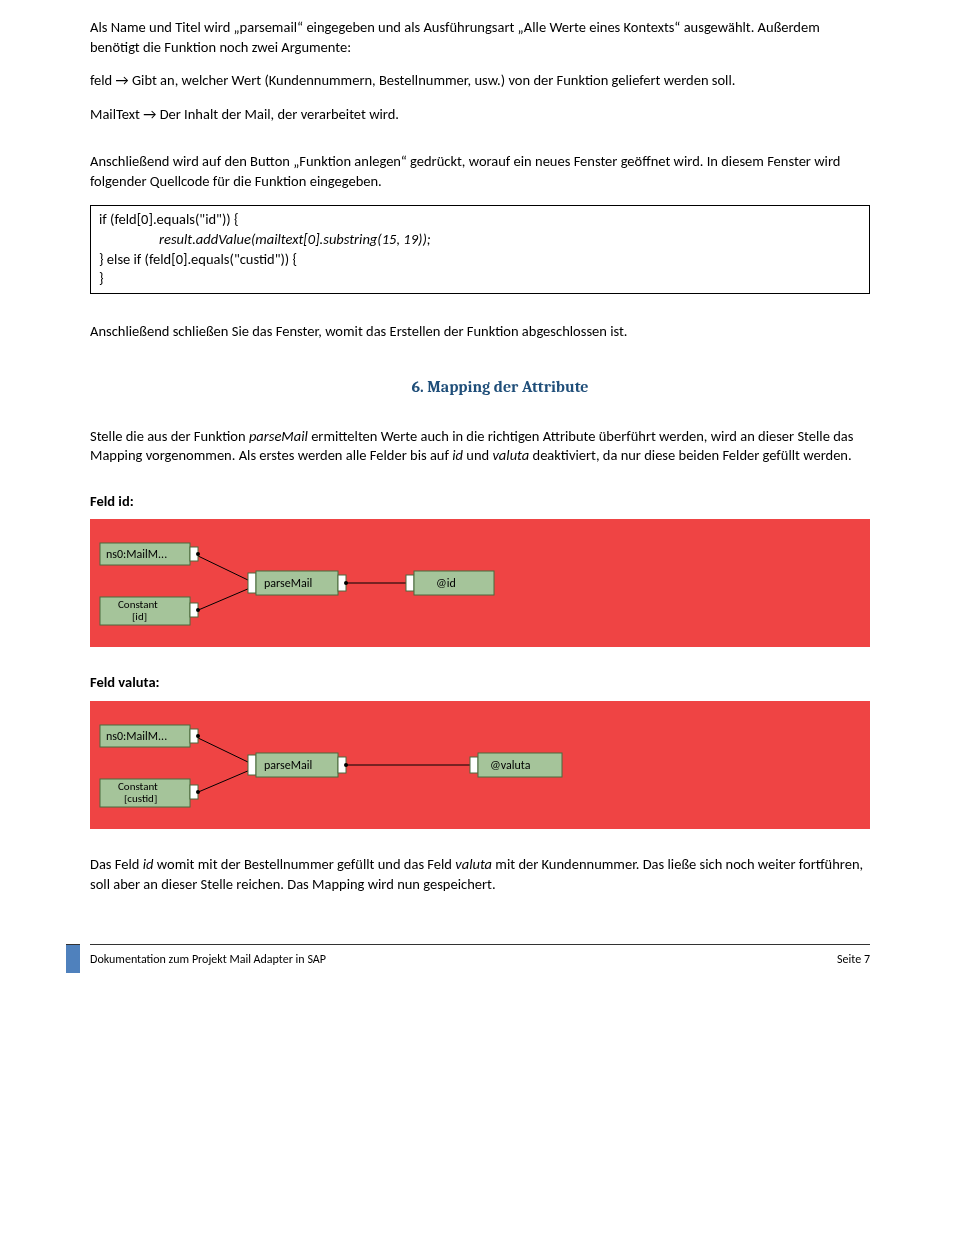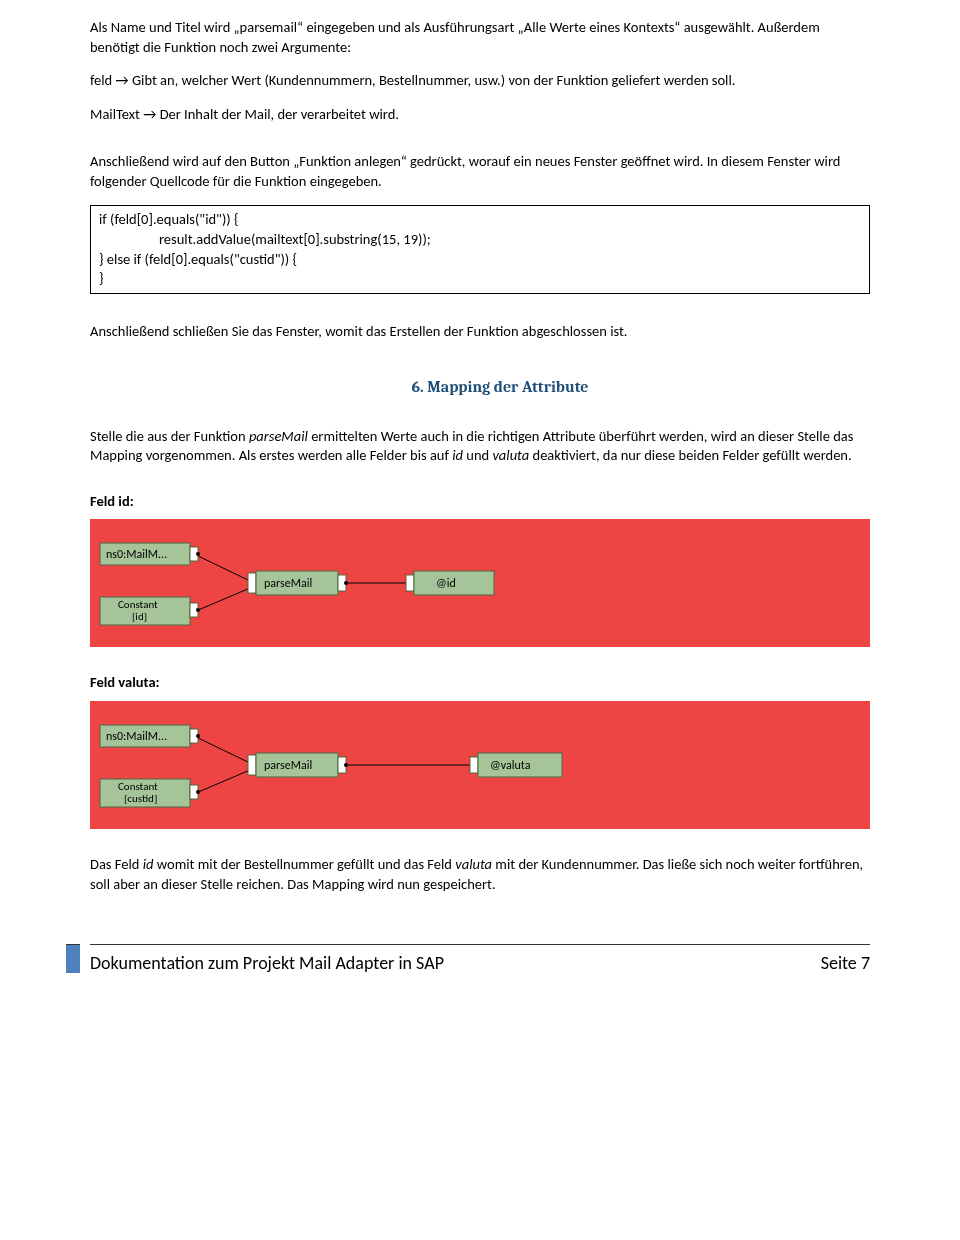--- a/index.html
+++ b/index.html
@@ -43,32 +43,32 @@
   svg.diag { position: absolute; left: 0; top: 0; width: 100%; height: 100%; }
   .footer-wrap {
     margin-top: 50px;
     border-top: 1px solid #333;
     position: relative;
   }
   .footer-line {
     display: flex;
     justify-content: space-between;
     padding: 6px 0 0 0;
-    font-size: 18px;
+    font-size: 12px;
   }
   .footer-accent {
     position: absolute;
     left: -24px;
     top: -1px;
     width: 14px;
     height: 28px;
     background: #4f81bd;
     border-top: 1px solid #333;
   }
-  .indent1 { padding-left: 60px; display: block; }
+  .indent1 { padding-left: 60px; display: block; font-style: italic; }
   .px { white-space: pre; }
 </style>
 </head>
 <body>
 
 <p>Als Name und Titel wird „parsemail“ eingegeben und als Ausführungsart „Alle Werte eines Kontexts“ ausgewählt. Außerdem benötigt die Funktion noch zwei Argumente:</p>
 
 <div class="para-group">
   <p>feld → Gibt an, welcher Wert (Kundennummern, Bestellnummer, usw.) von der Funktion geliefert werden soll.</p>
   <p style="margin-bottom:2px;">MailText → Der Inhalt der Mail, der verarbeitet wird.</p>

